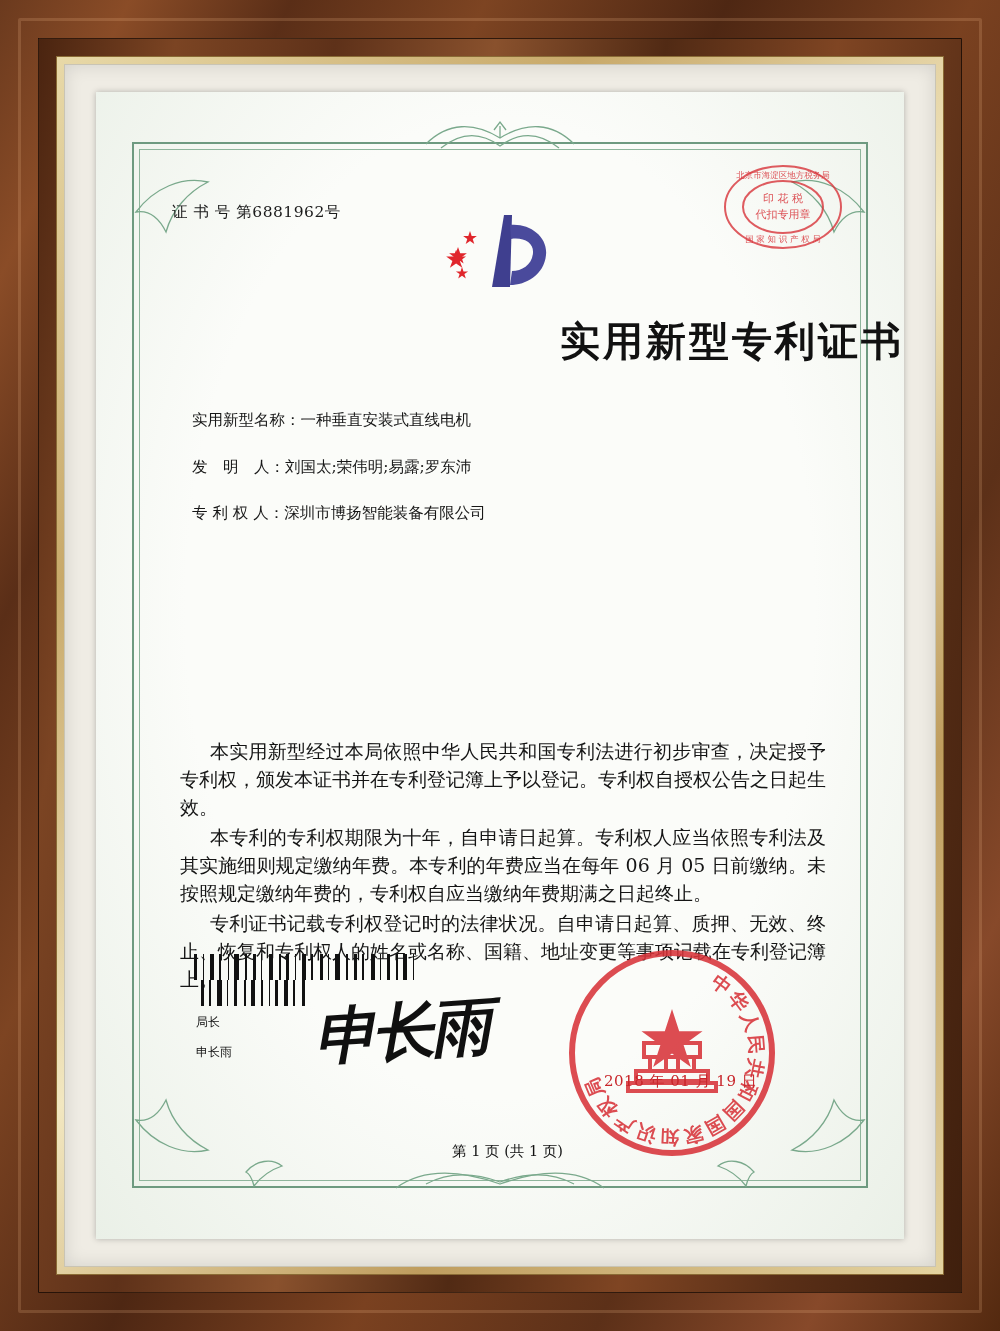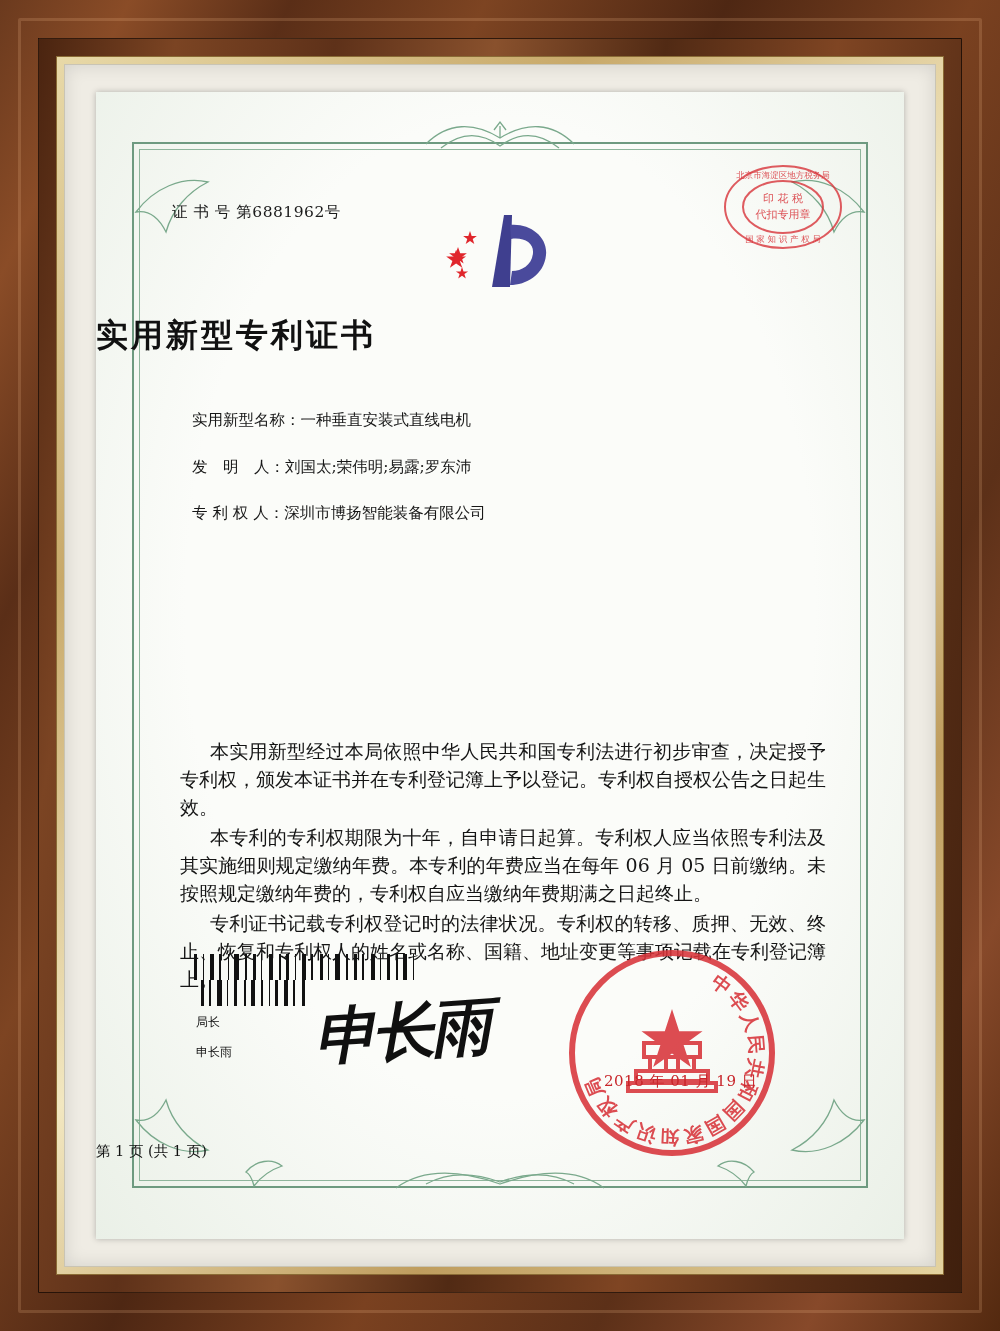--- a/index.html
+++ b/index.html
@@ -107,22 +107,22 @@
     white-space: nowrap;
   }
 
   
   .emblem { position: absolute; left: 330px; top: 103px; width: 150px; height: 110px; }
 
   .title {
     position: absolute;
     left: 0; top: 222px;
     width: 808px;
-    text-align: left;
-    font-size: 32px;
+    text-align: right;
+    font-size: 40px;
     font-weight: bold;
     letter-spacing: 3px;
     color: #111;
     font-family: "DejaVu Serif", serif;
   }
 
   .fields { position: absolute; left: 96px; top: 318px; width: 640px; }
   .field-row {
     font-size: 15.5px;
     color: #171717;
@@ -200,21 +200,21 @@
   .seal-small {
     position: absolute;
     left: 625px; top: 70px;
     width: 124px; height: 90px;
   }
 
   .page-footer {
     position: absolute;
     left: 0; top: 1050px;
     width: 823px;
-    text-align: left;
+    text-align: center;
     font-size: 14.5px;
     color: #111;
     font-family: "DejaVu Serif", serif;
   }
 </style>
 </head>
 <body>
 
 <div class="frame-outer">
   <div class="frame-bevel-hi"></div>
@@ -276,21 +276,21 @@
         <span class="field-label">发　明　人：</span><span class="field-value">刘国太;荣伟明;易露;罗东沛</span>
       </div>
       <div class="field-row">
         <span class="field-label">专 利 权 人：</span><span class="field-value">深圳市博扬智能装备有限公司</span>
       </div>
     </div>
 
     <div class="paras">
       <p class="para">本实用新型经过本局依照中华人民共和国专利法进行初步审查，决定授予专利权，颁发本证书并在专利登记簿上予以登记。专利权自授权公告之日起生效。</p>
       <p class="para">本专利的专利权期限为十年，自申请日起算。专利权人应当依照专利法及其实施细则规定缴纳年费。本专利的年费应当在每年 06 月 05 日前缴纳。未按照规定缴纳年费的，专利权自应当缴纳年费期满之日起终止。</p>
-      <p class="para">专利证书记载专利权登记时的法律状况。专利权的转移、质押、无效、终止、恢复和专利权人的姓名或名称、国籍、地址变更等事项记载在专利登记簿上。</p>
+      <p class="para">专利证书记载专利权登记时的法律状况。自申请日起算、质押、无效、终止、恢复和专利权人的姓名或名称、国籍、地址变更等事项记载在专利登记簿上。</p>
     </div>
 
     <div class="barcode">
       <span style="width:3px"></span><span style="width:2px;background:transparent"></span>
       <span style="width:1px"></span><span style="width:2px;background:transparent"></span>
       <span style="width:4px"></span><span style="width:1px;background:transparent"></span>
       <span style="width:2px"></span><span style="width:3px;background:transparent"></span>
       <span style="width:1px"></span><span style="width:1px;background:transparent"></span>
       <span style="width:5px"></span><span style="width:2px;background:transparent"></span>
       <span style="width:2px"></span><span style="width:2px;background:transparent"></span>

